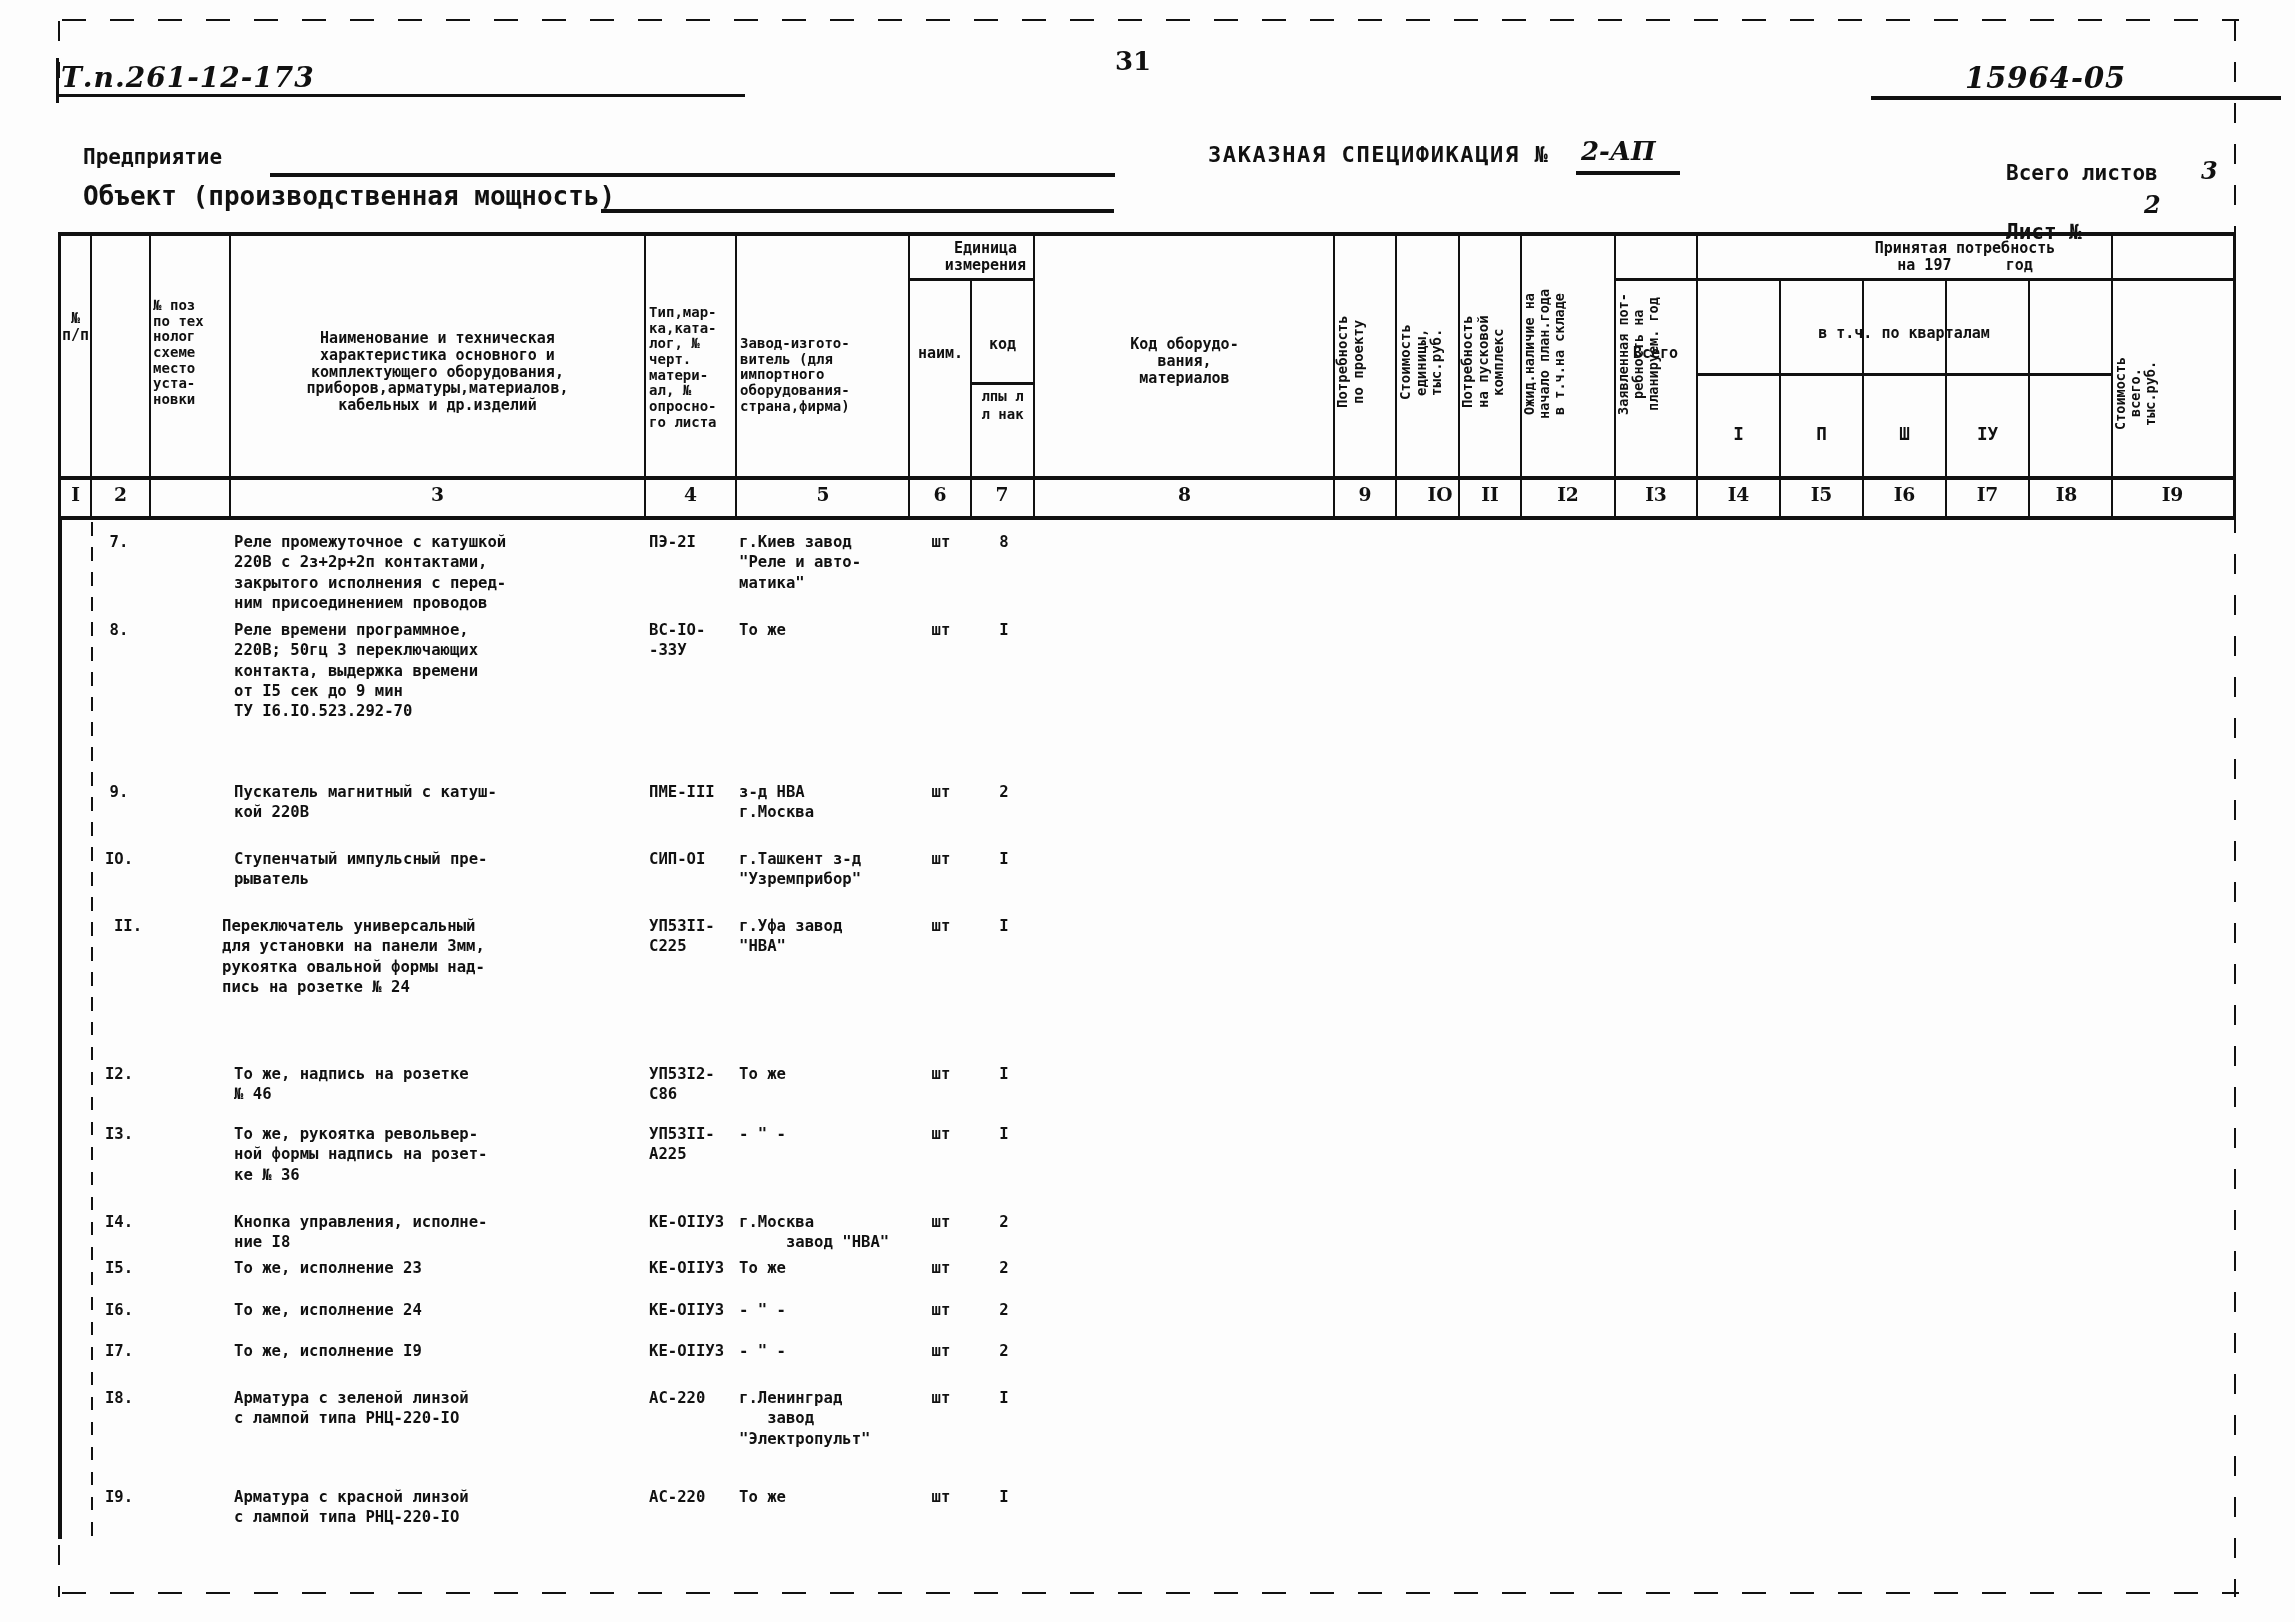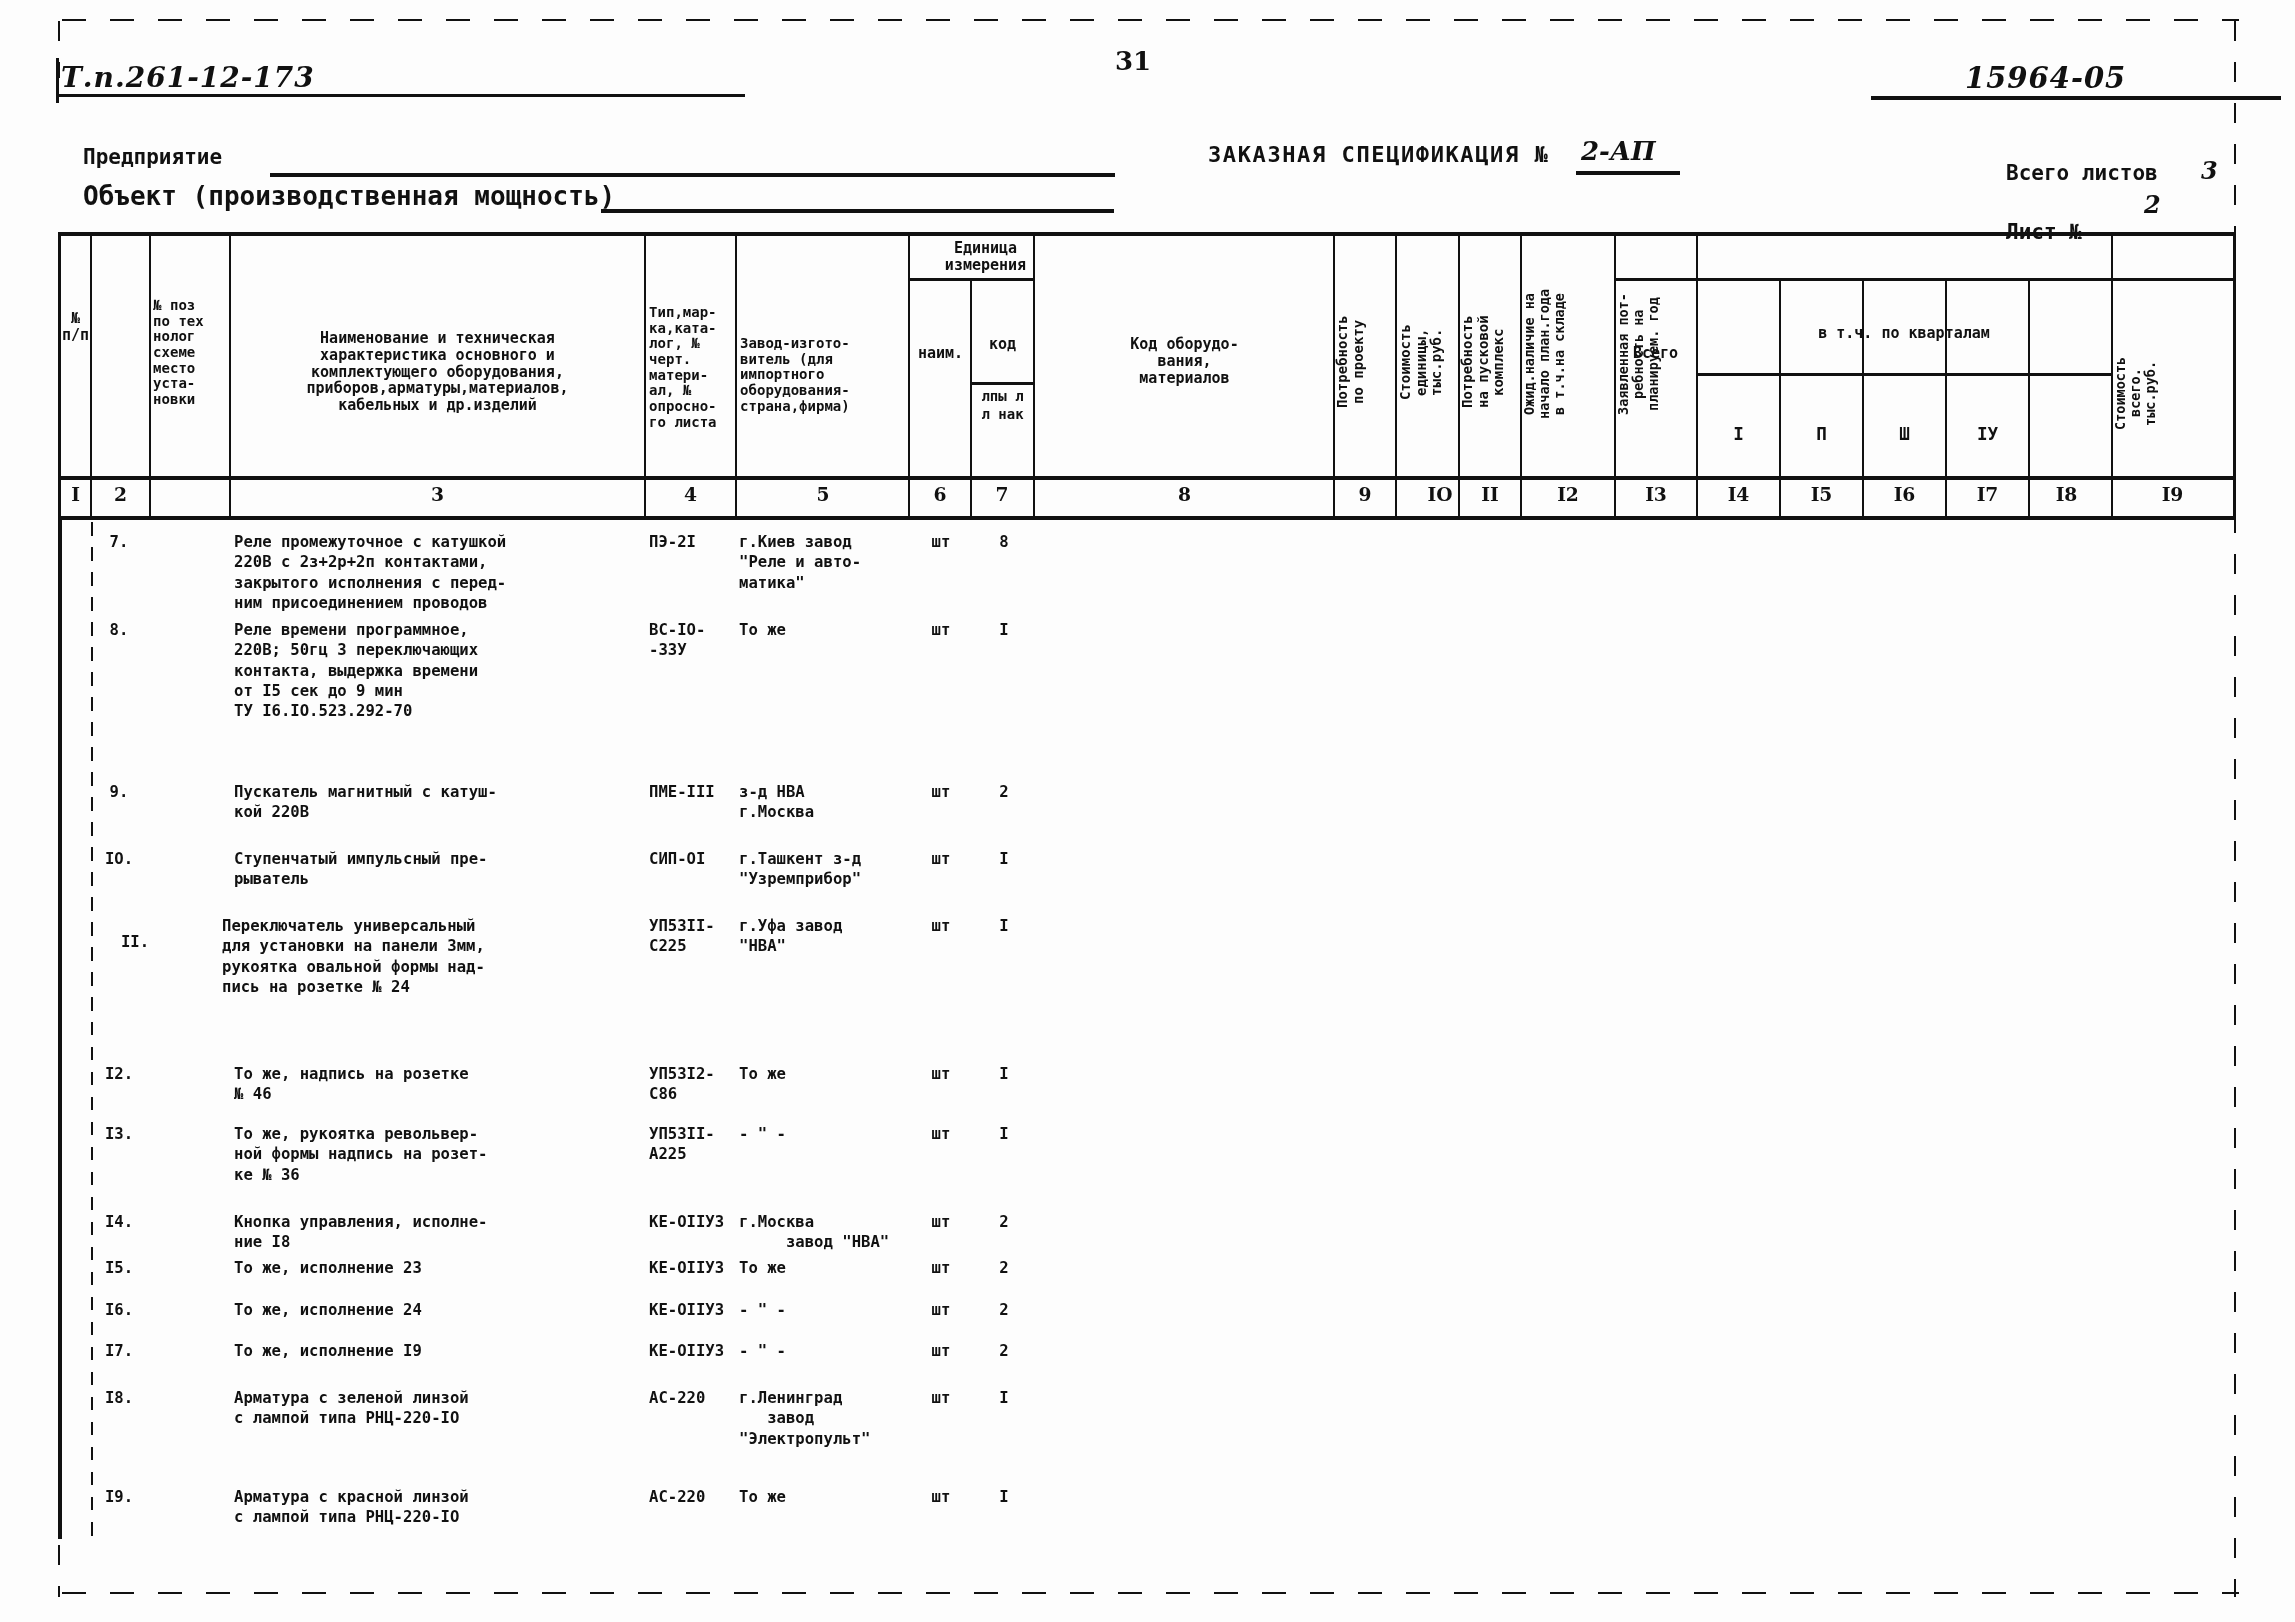--- a/index.html
+++ b/index.html
@@ -160,20 +160,22 @@
     <div class="cell hd small vert" style="left:1402px;top:21px;width:60px;height:218px;white-space:pre;text-align:center;">Потребность
 на пусковой
 комплекс</div>
     <div class="cell hd small vert" style="left:1464px;top:4.1px;width:92px;height:236px;white-space:pre;text-align:center;font-size:13.5px;">Ожид.наличие на
 начало план.года
 в т.ч.на складе</div>
     <div class="cell hd small vert" style="left:1558px;top:4.1px;width:80px;height:236px;white-space:pre;text-align:center;font-size:13.5px;">Заявленная пот-
 ребность на
 планируем. год</div>
 
+    <div class="cell hd" style="left:1640px;top:8.3px;width:534px;white-space:pre;">Принятая потребность
+на 197      год</div>
     <div class="cell hd" style="left:1558px;top:113px;width:79px;">Всего</div>
     <div class="cell hd" style="left:1640px;top:93px;width:412px;">в т.ч. по кварталам</div>
     <div class="cell hd" style="left:1640px;top:193px;width:81px;font-size:17.6px;">I</div>
     <div class="cell hd" style="left:1723px;top:193px;width:81px;font-size:17.6px;">П</div>
     <div class="cell hd" style="left:1806px;top:193px;width:81px;font-size:17.6px;">Ш</div>
     <div class="cell hd" style="left:1889px;top:193px;width:81px;font-size:17.6px;">IУ</div>
     <div class="cell hd small vert" style="left:2055px;top:78px;width:119px;height:166px;white-space:pre;text-align:center;font-size:13.5px;">Стоимость
 всего.
 тыс.руб.</div>
 
@@ -237,21 +239,21 @@
         <div></div>
         <div class="cell body-txt ctr" style="left: 34px; top: 617px; width: 54px;">IO.</div>
         <div class="cell body-txt " style="left: 176px; top: 617px; width: 410px;">Ступенчатый импульсный пре-
 рыватель</div>
         <div class="cell body-txt " style="left: 591px; top: 617px; width: 87px;">СИП-OI</div>
         <div class="cell body-txt " style="left: 681px; top: 617px; width: 171px;">г.Ташкент з-д
 "Узремприбор"</div>
         <div class="cell body-txt ctr" style="left: 854px; top: 617px; width: 58px;">шт</div>
         <div class="cell body-txt ctr" style="left: 917px; top: 617px; width: 58px;">I</div>
         <div></div>
-        <div class="cell body-txt ctr" style="left: 50px; top: 684px; width: 54px; margin-top: 16px;">II.</div>
+        <div class="cell body-txt ctr" style="left: 43px; top: 684px; width: 54px;">II.</div>
         <div class="cell body-txt " style="left: 164px; top: 684px; width: 410px;">Переключатель универсальный
 для установки на панели 3мм,
 рукоятка овальной формы над-
 пись на розетке № 24</div>
         <div class="cell body-txt " style="left: 591px; top: 684px; width: 87px;">УП53II-
 С225</div>
         <div class="cell body-txt " style="left: 681px; top: 684px; width: 171px;">г.Уфа завод
 "НВА"</div>
         <div class="cell body-txt ctr" style="left: 854px; top: 684px; width: 58px;">шт</div>
         <div class="cell body-txt ctr" style="left: 917px; top: 684px; width: 58px;">I</div>

